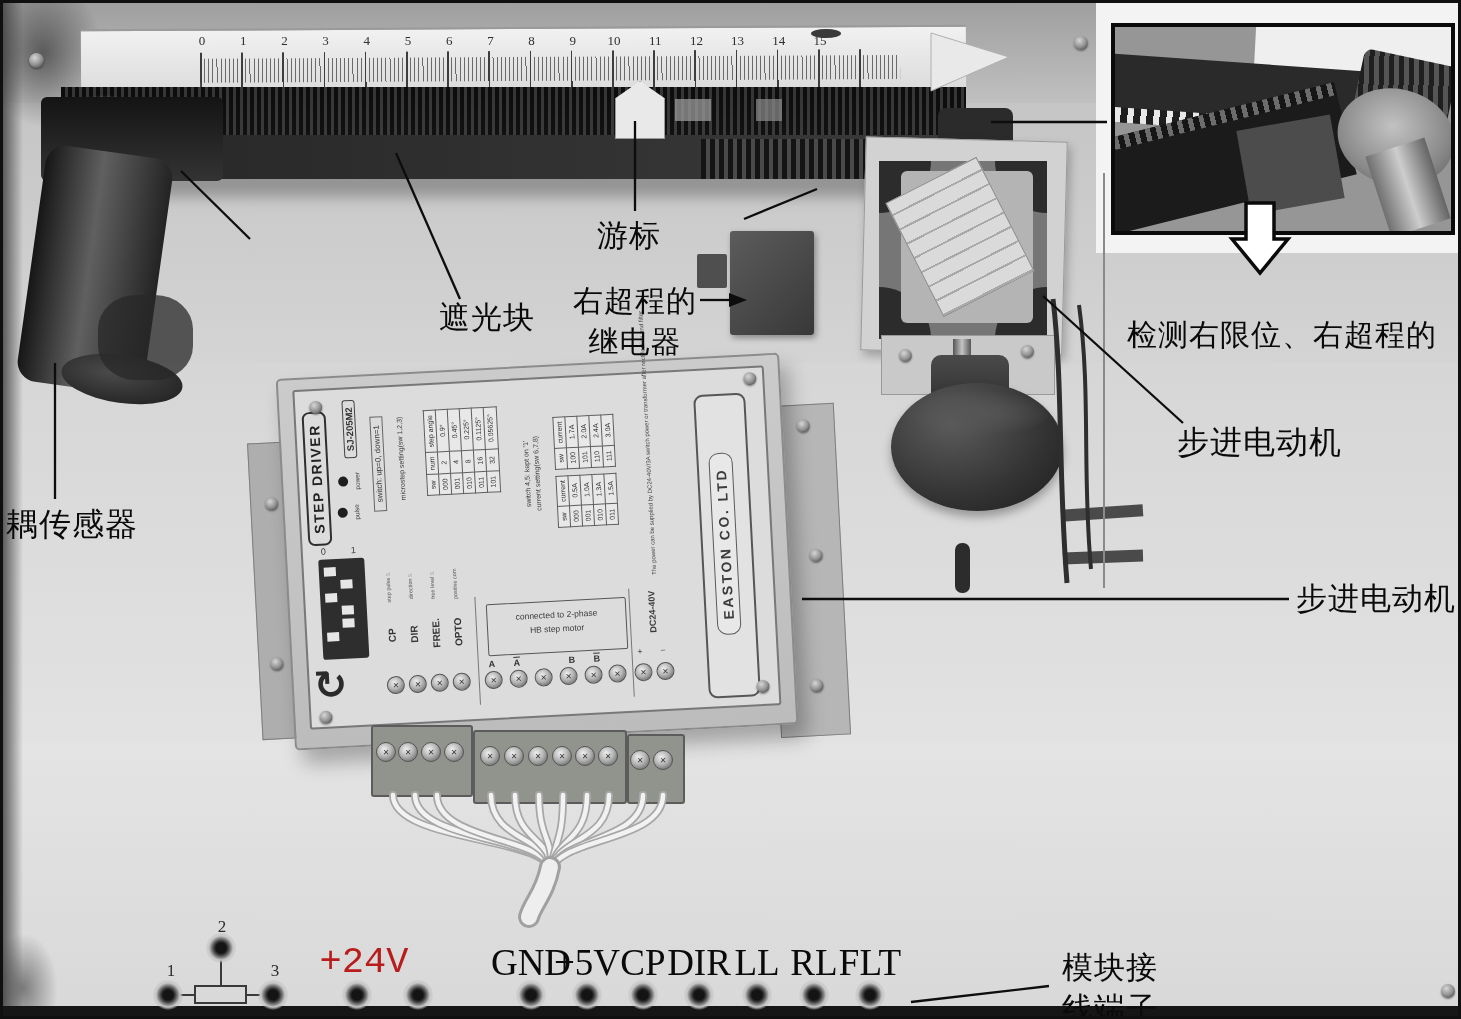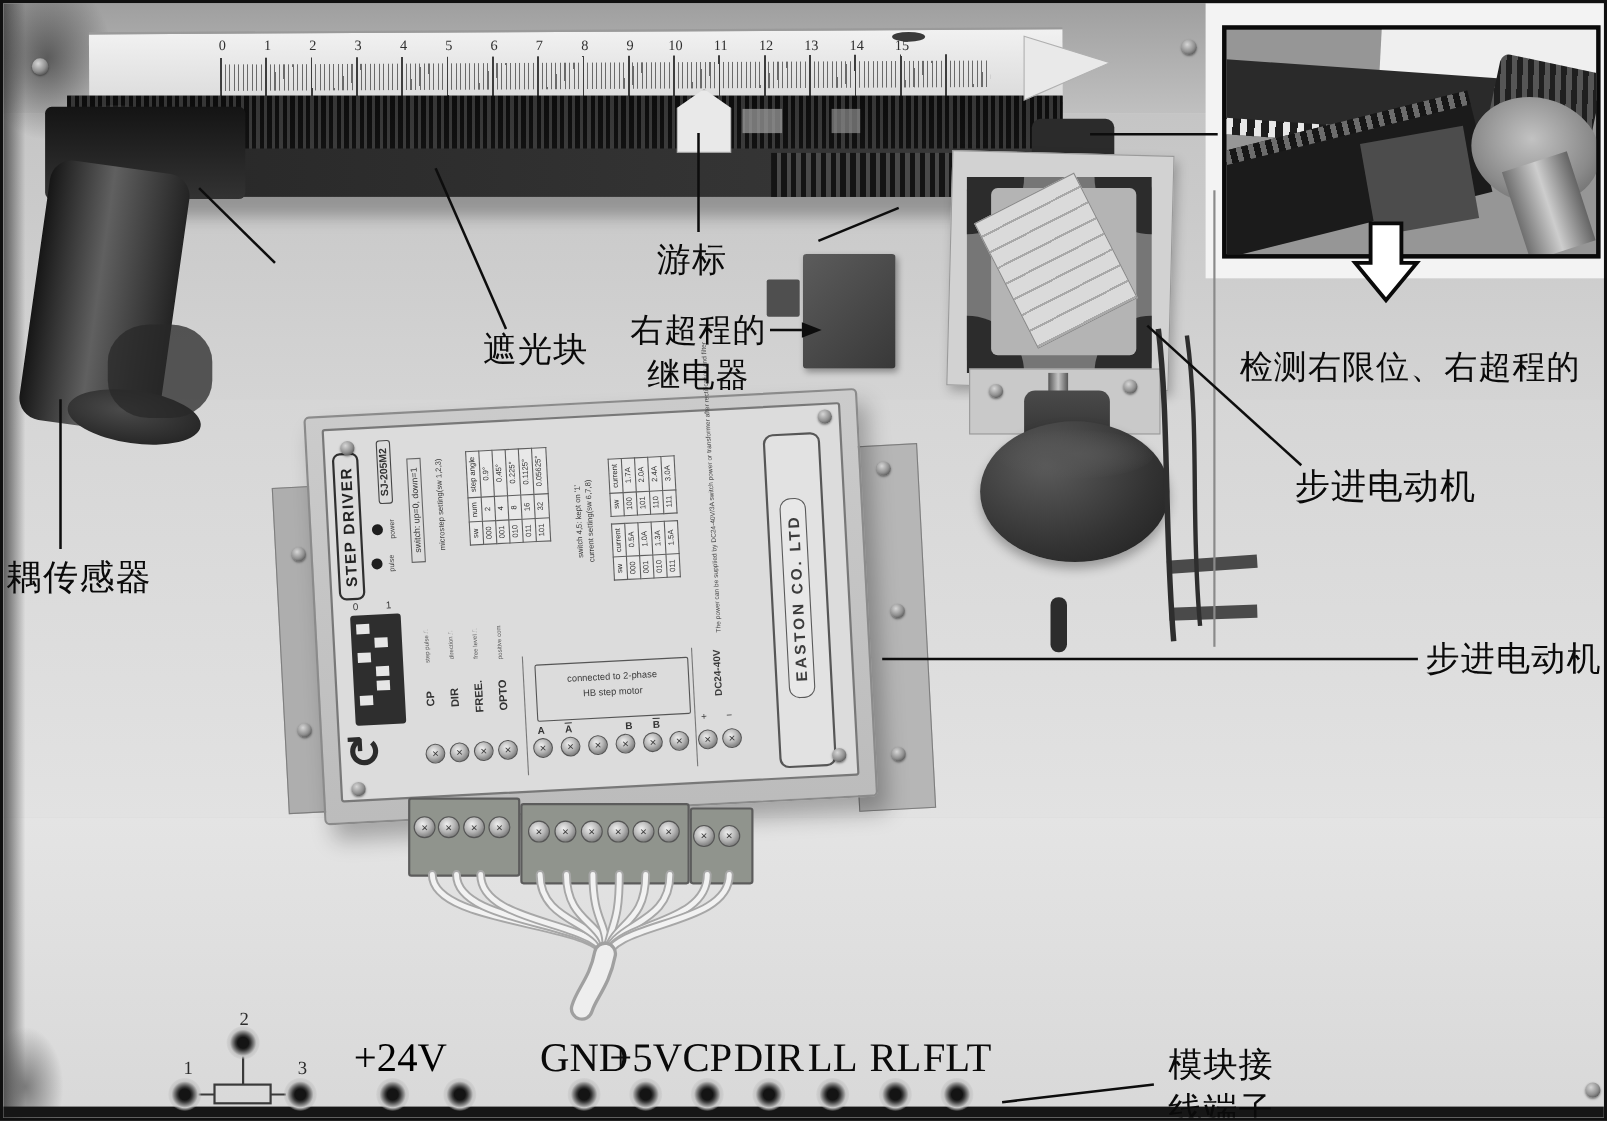--- a/index.html
+++ b/index.html
@@ -15,21 +15,21 @@
          box-shadow:0 1px 2px rgba(0,0,0,.45);}
   .tscrew{position:absolute;border-radius:50%;display:flex;align-items:center;justify-content:center;
          background:radial-gradient(circle at 40% 35%,#f0f0f0,#b5b5b5 45%,#6d6d6d 85%);
          border:1px solid #555;font:8px "Liberation Sans",sans-serif;color:#3c3c3c;}
   .jack{position:absolute;width:30px;height:30px;border-radius:50%;
         background:radial-gradient(circle,#141414 0 5px,#3a3a3a 7px,#8a8a8a 10px,#c6c6c6 12px,rgba(150,150,150,.12) 15px);}
   .mini-table{border-collapse:collapse;background:rgba(242,242,242,.55);}
   .mini-table td,.mini-table th{border:1px solid #5e5e5e;font:7px/1.3 "Liberation Sans",sans-serif;
         color:#2e2e2e;padding:1px 4px;text-align:center;white-space:nowrap;font-weight:normal;}
   .tinysans{font-family:"Liberation Sans",sans-serif;color:#3a3a3a;}
-  .lbl{position:absolute;color:#000000;}
+  .lbl{position:absolute;color:#b91c1c;font-family:Liberation Mono, monospace;}
   .vline{position:absolute;border-left:1.5px solid #787878;width:0;}
 </style>
 </head>
 <body>
 
 <div class="stage">
 
   <div class="abs" style="left:0;top:0;width:1461px;height:100px;background:linear-gradient(180deg,#9f9f9f,#c0c0c0);"></div>
   <div class="abs" style="left:0;top:100px;width:1461px;height:260px;background:linear-gradient(180deg,#c5c5c5,#d4d4d4);"></div>
   <div class="abs" style="left:0;top:360px;width:1461px;height:380px;background:linear-gradient(180deg,#d6d6d6,#e2e2e2);"></div>

